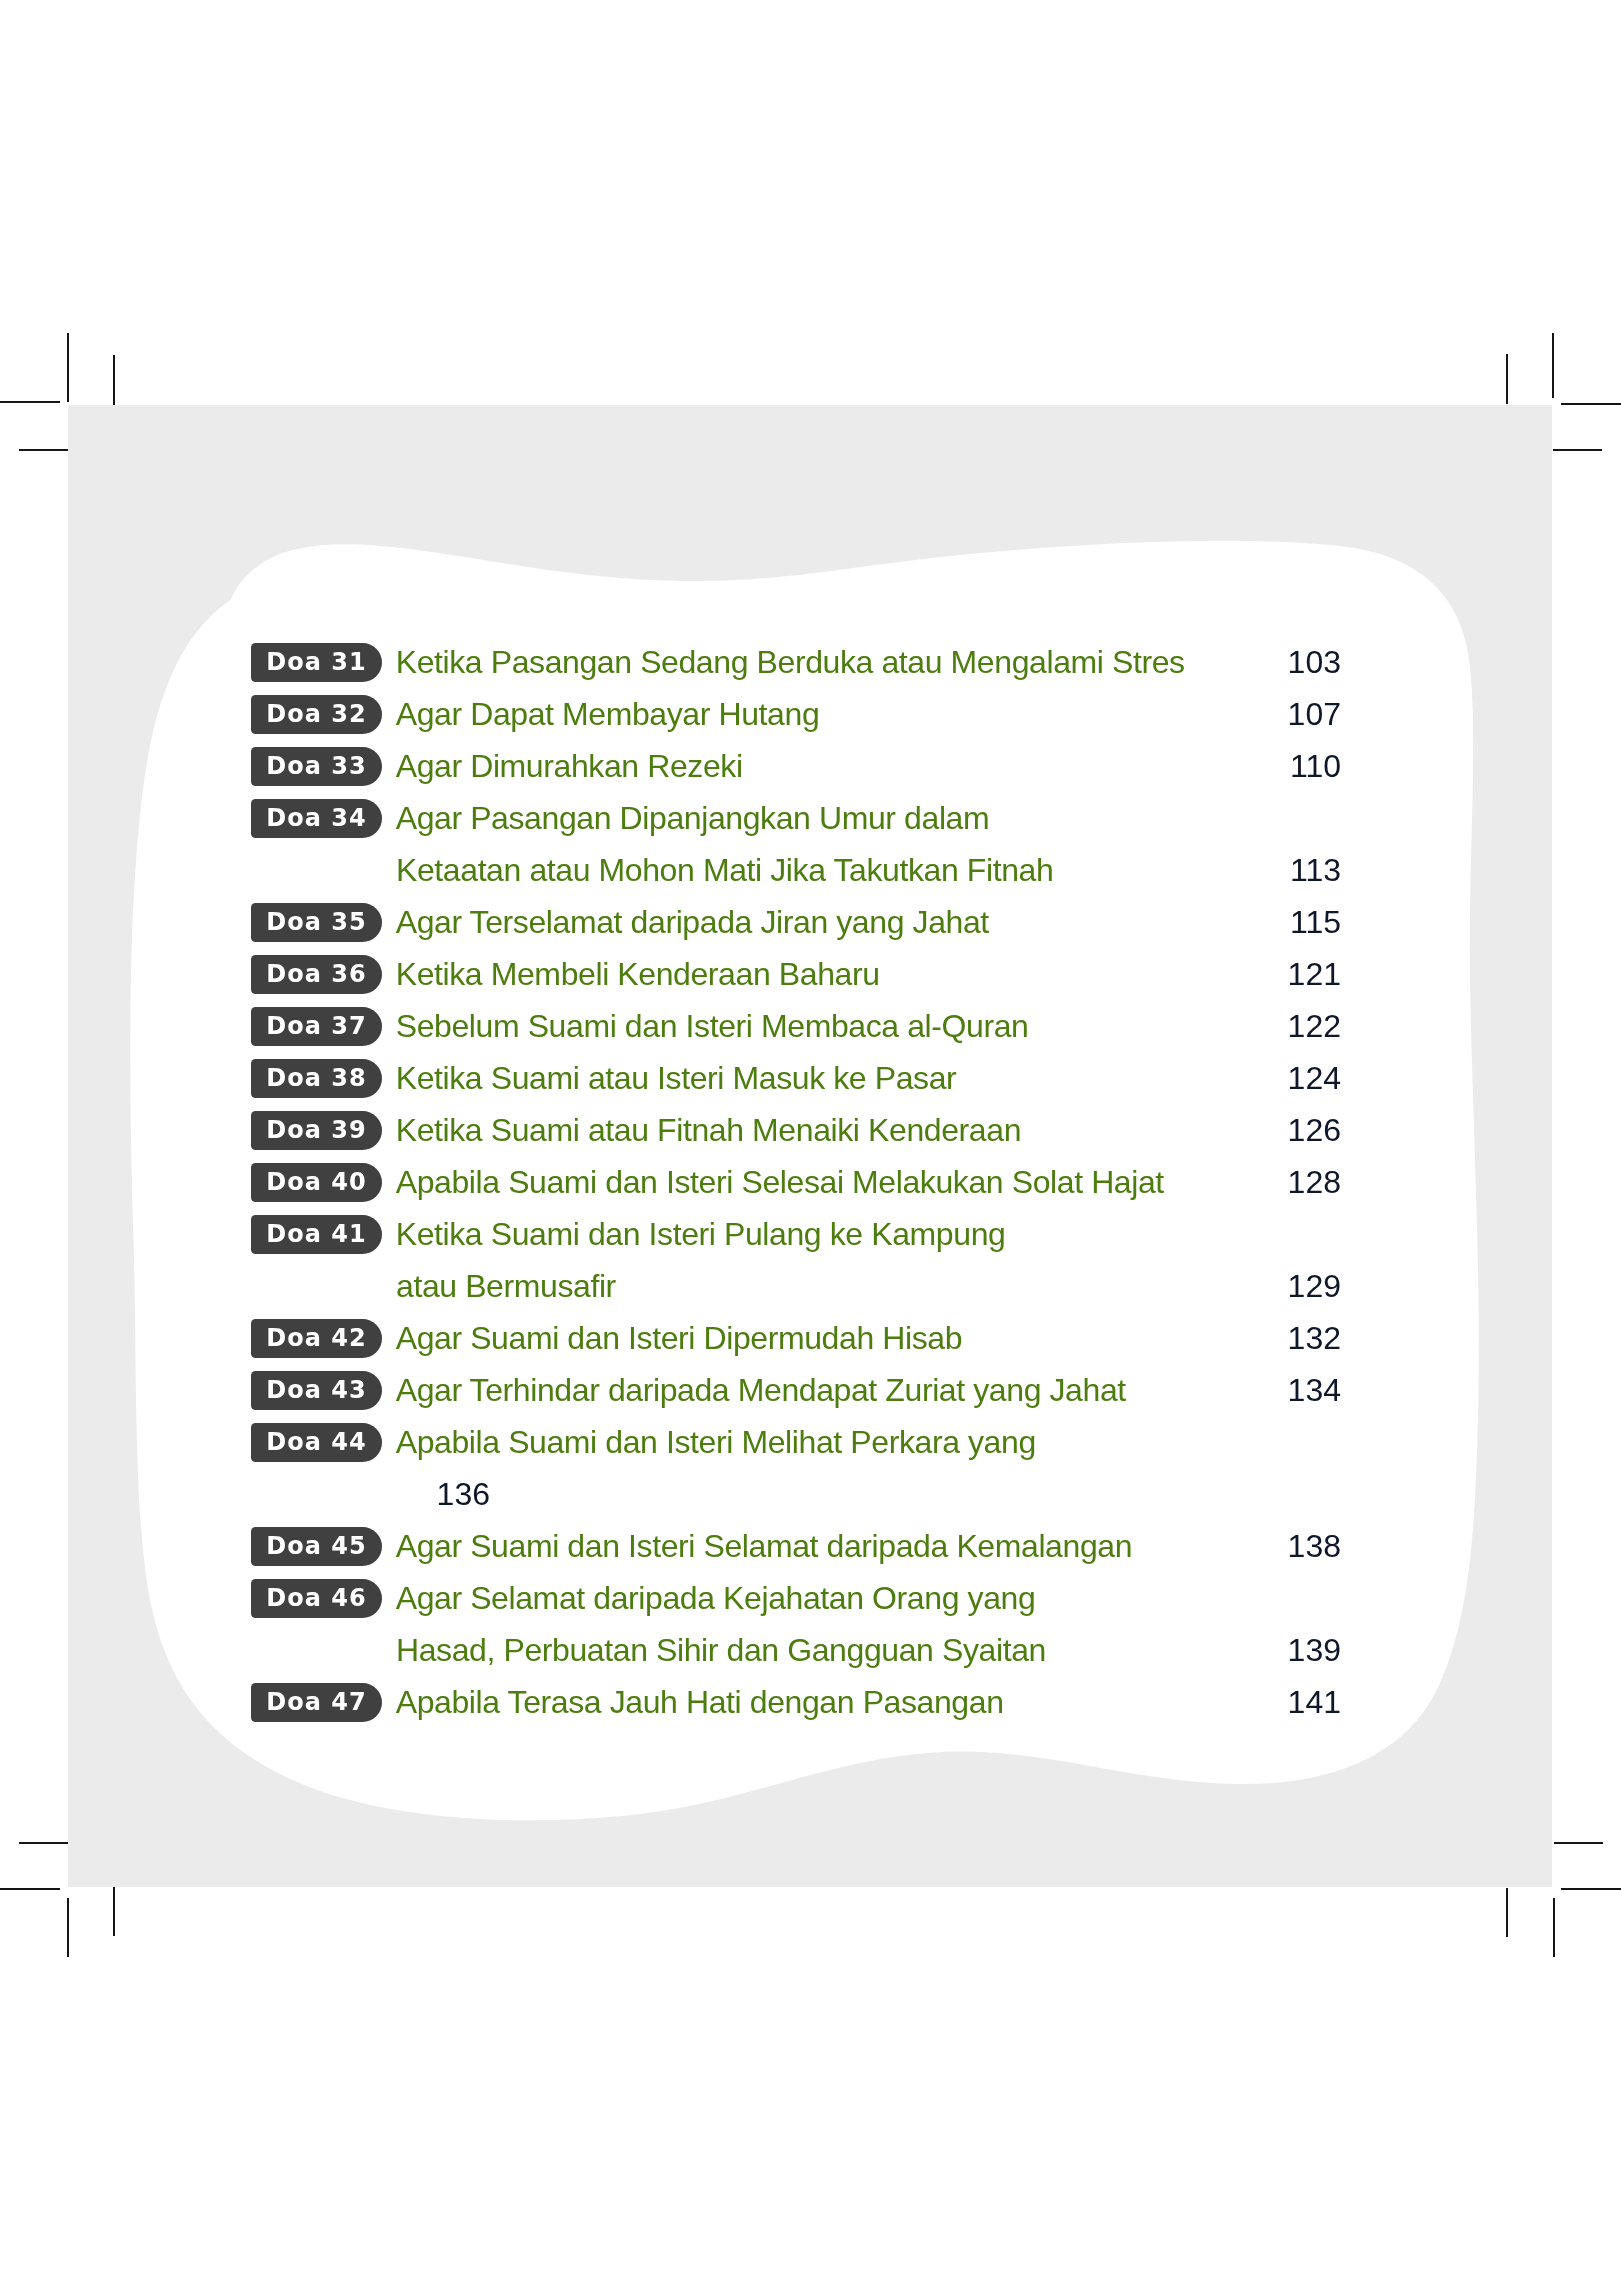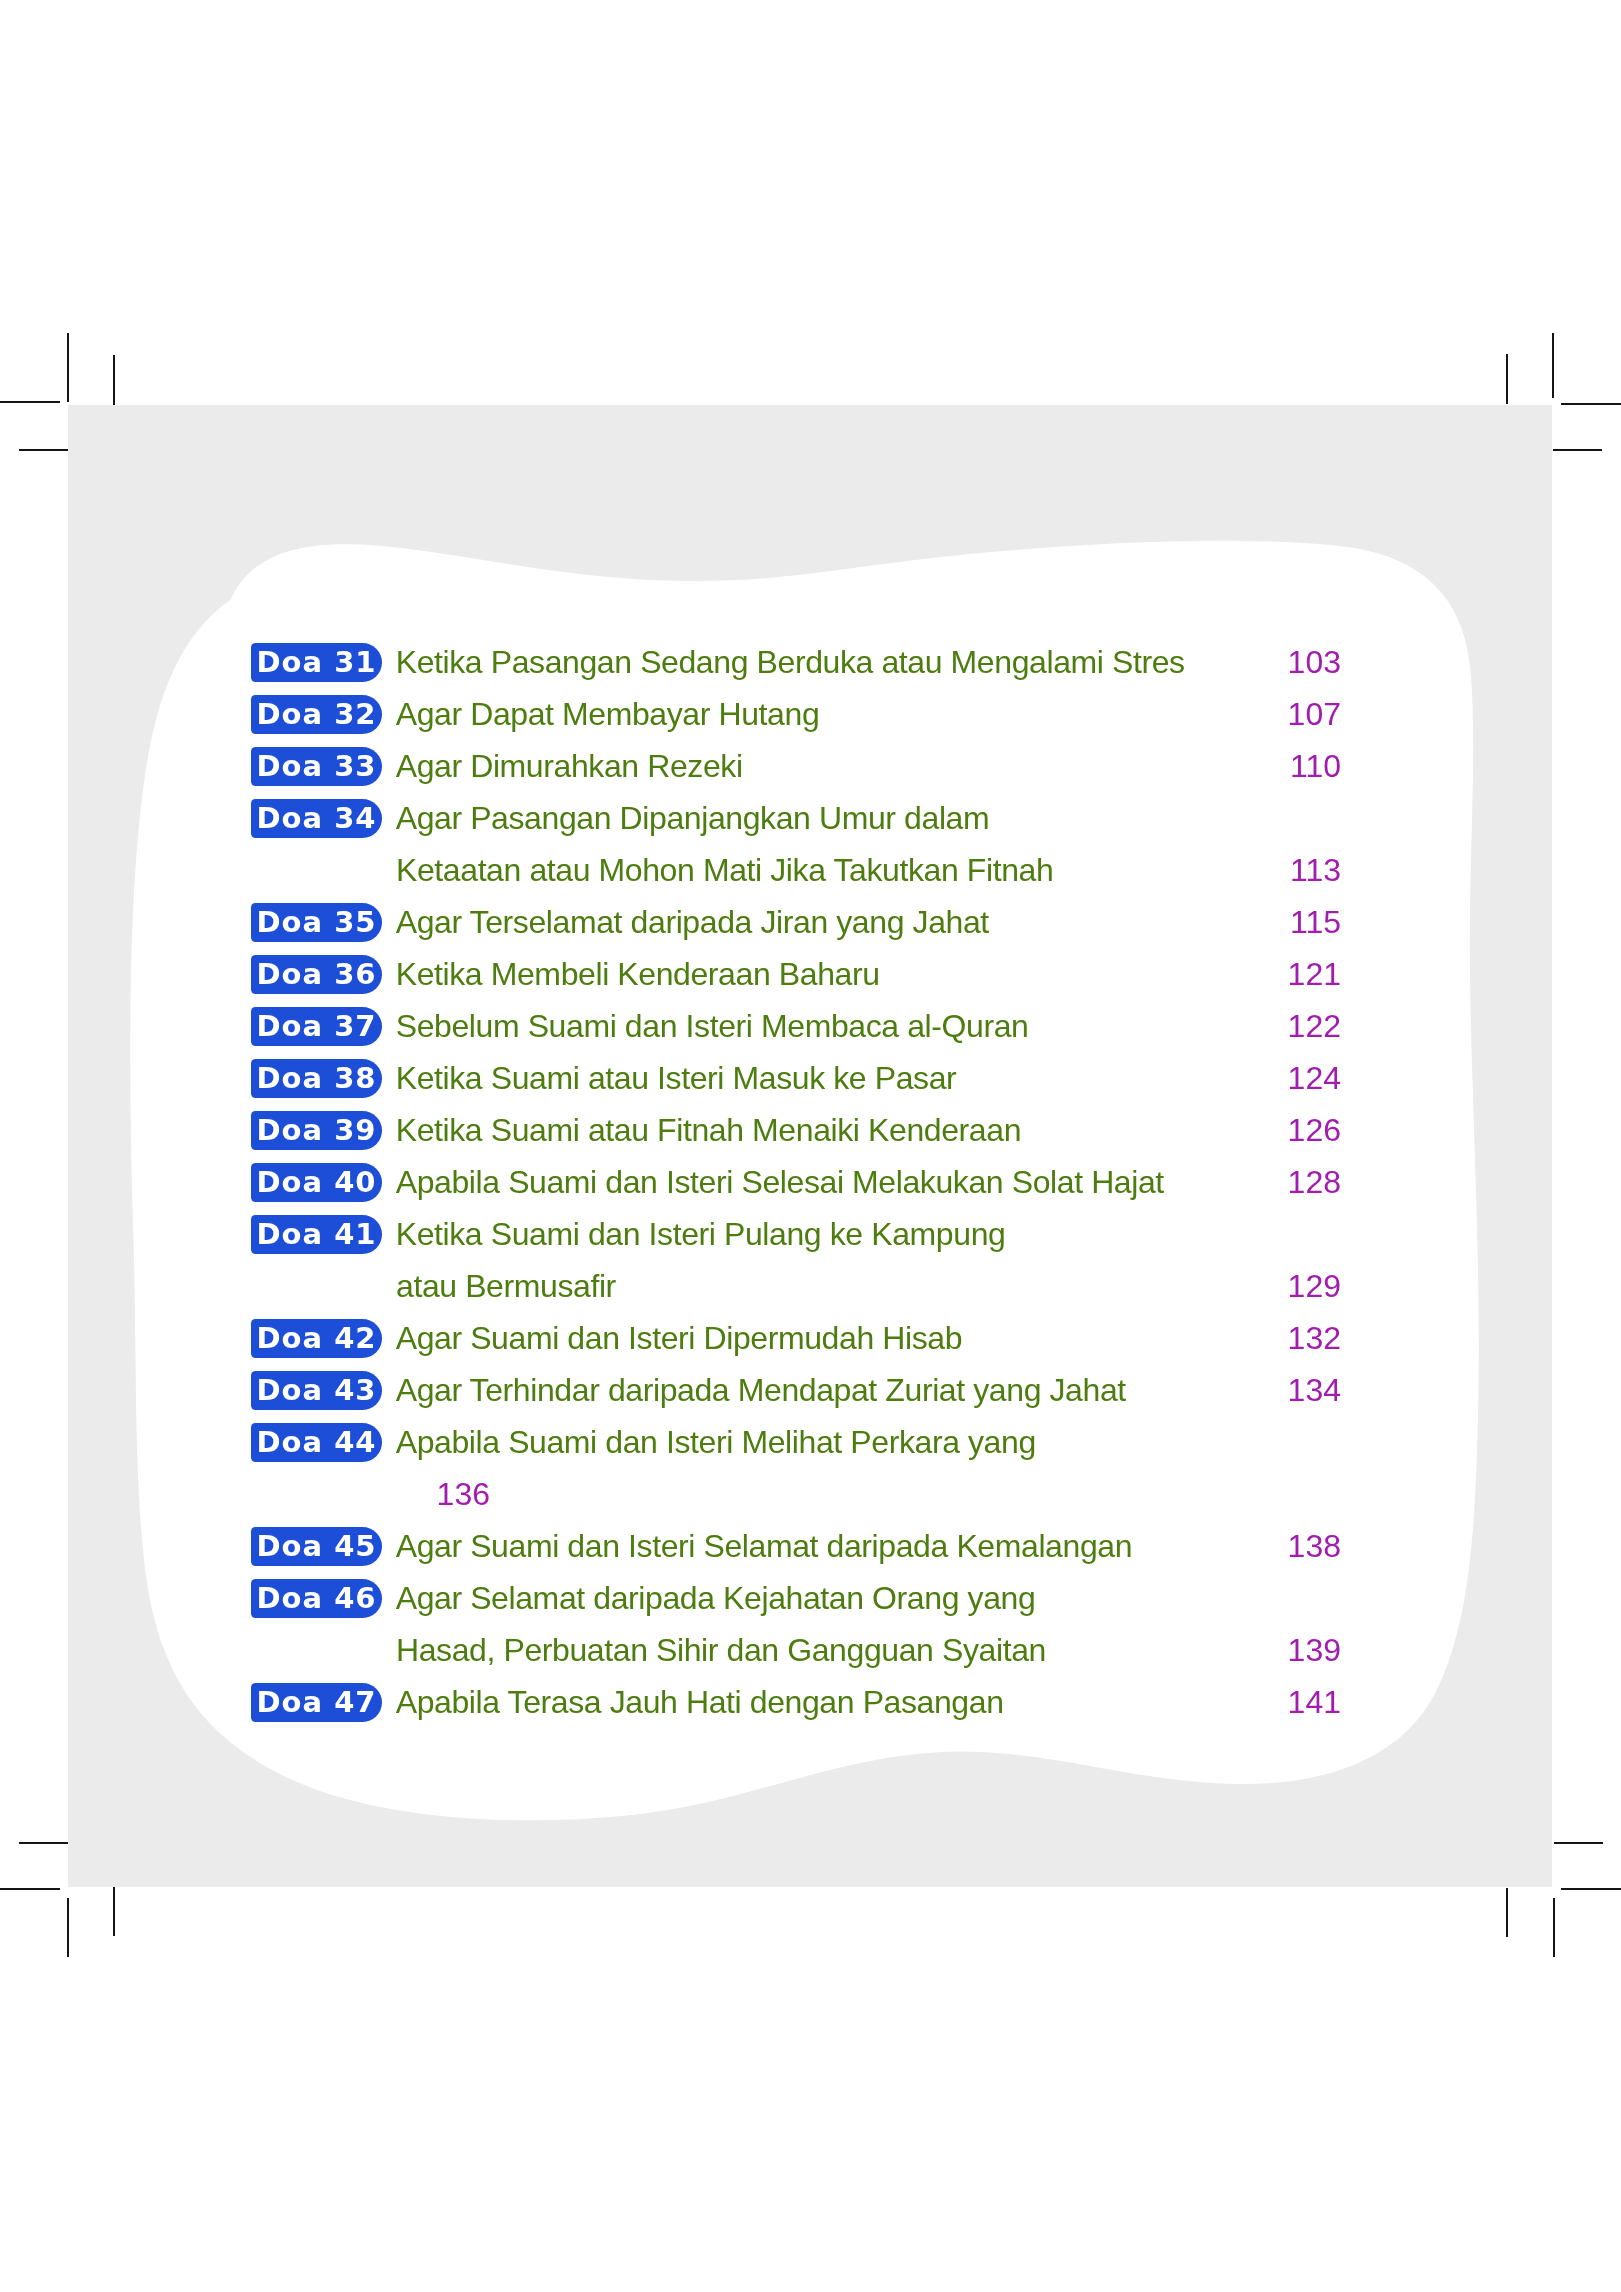--- a/index.html
+++ b/index.html
@@ -45,29 +45,29 @@
   }
   .toc-row {
     display: flex;
     align-items: center;
     height: 52px;
   }
   .doa-badge {
     flex: 0 0 auto;
     width: 131px;
     height: 39px;
-    background: #1d4ed8;
+    background: #404040;
     color: #ffffff;
     border-radius: 4.9px 21.6px 21.6px 4.9px;
     display: flex;
     align-items: center;
     justify-content: center;
     font-family: "DejaVu Sans", sans-serif;
     font-weight: 800;
-    font-size: 29px;
+    font-size: 24px;
     letter-spacing: 1px;
     margin-right: 13.7px;
   }
   .badge-spacer {
     flex: 0 0 auto;
     width: 145px;
     height: 39px;
   }
   .entry-title {
     flex: 1 1 auto;
@@ -75,21 +75,21 @@
     letter-spacing: -0.4px;
     color: #4d7c0f;
     white-space: nowrap;
     overflow: hidden;
   }
   .page-number {
     flex: 0 0 auto;
     width: 94px;
     text-align: right;
     font-size: 32px;
-    color: #a21caf;
+    color: #0f172a;
   }
 </style>
 </head>
 <body>
 
 <div class="canvas">
 
   <div class="artboard"></div>
 
   <svg class="blob-svg" viewBox="0 0 1654 2339" xmlns="http://www.w3.org/2000/svg">

